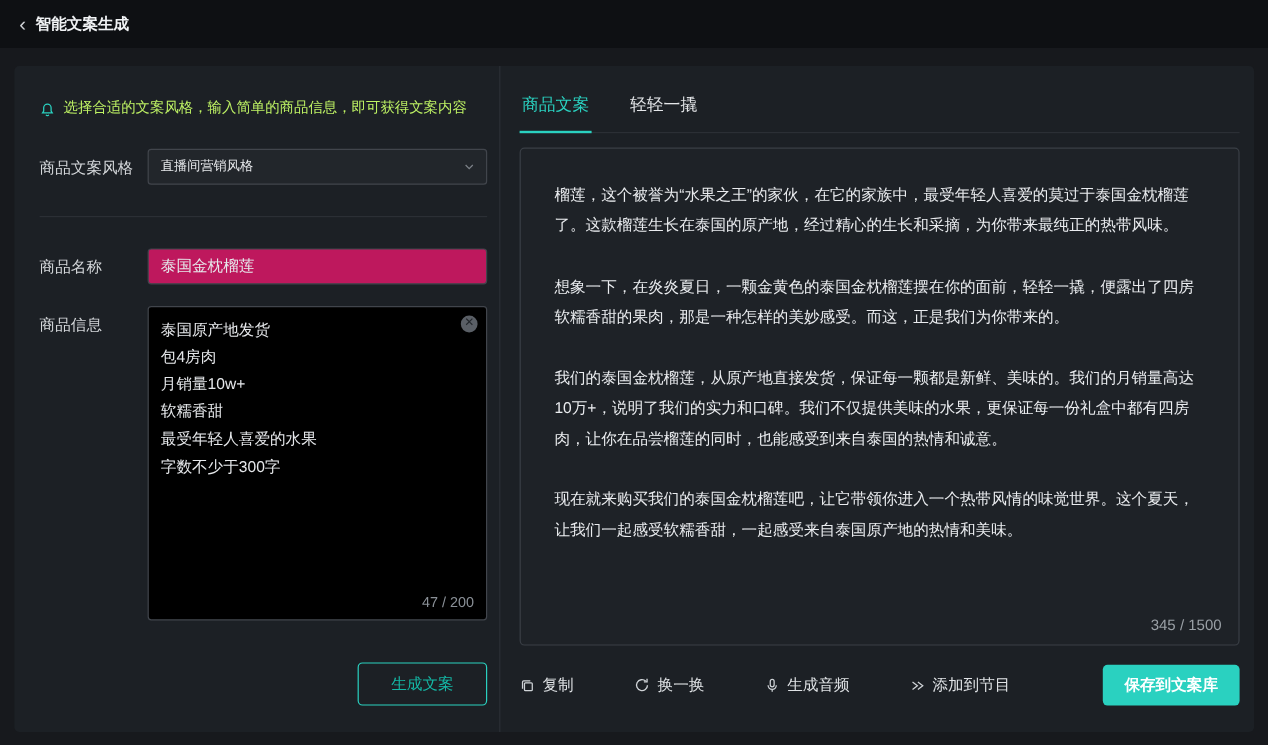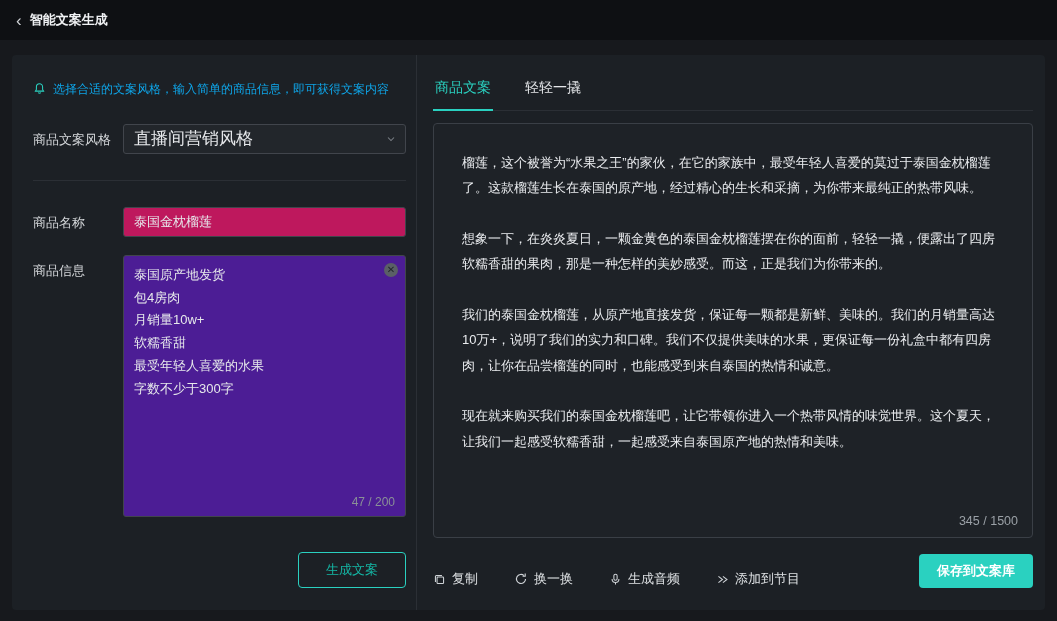--- a/index.html
+++ b/index.html
@@ -41,23 +41,23 @@
   
   .left-col {
     width: 405px;
     border-right: 1px solid #2b2f35;
     padding: 26px 10px 22px 21px;
     display: flex;
     flex-direction: column;
   }
   .tip-row {
     display: flex;
-    align-items: flex-start;
+    align-items: flex-end;
     gap: 7px;
-    color: #0ea5e9;
+    color: #bef264;
     font-size: 12px;
     line-height: 1.4;
     margin-bottom: 26px;
   }
   .tip-row .ticon { color: #2ad1c0; flex: 0 0 auto; margin-top: 1px; }
   .form-row { display: flex; margin-bottom: 18px; }
   .form-label {
     width: 90px;
     flex: 0 0 90px;
     font-size: 13px;
@@ -66,21 +66,21 @@
   }
   .form-control { flex: 1; position: relative; }
   .select-box {
     height: 30px;
     background: #22262b;
     border: 1px solid #41454c;
     border-radius: 3px;
     display: flex;
     align-items: center;
     padding: 0 28px 0 10px;
-    font-size: 17px;
+    font-size: 11px;
     color: #e6e8eb;
     cursor: pointer;
   }
   .select-box .chev {
     position: absolute;
     right: 9px; top: 9px;
     color: #7c8188;
   }
   .text-input {
     width: 100%;
@@ -95,21 +95,21 @@
     outline: none;
   }
   .divider {
     border: none;
     border-top: 1px solid #2b2f35;
     margin: 8px 0 26px 0;
   }
   .textarea-wrap {
     position: relative;
     height: 262px;
-    background: #4c1d95;
+    background: #000000;
     border: 1px solid #41454c;
     border-radius: 3px;
   }
   .textarea-wrap textarea {
     width: 100%;
     height: 100%;
     background: transparent;
     border: none;
     resize: none;
     outline: none;
@@ -195,22 +195,22 @@
   }
   .output-count {
     position: absolute;
     right: 14px; bottom: 9px;
     color: #9aa0a6;
     font-size: 12.5px;
   }
   .actions-row {
     margin-top: 16px;
     display: flex;
-    align-items: flex-end;
-    gap: 36px;
+    align-items: center;
+    gap: 50px;
   }
   .action-btn {
     display: inline-flex;
     align-items: center;
     gap: 6px;
     color: #dfe2e5;
     font-size: 13px;
     cursor: pointer;
     background: none;
     border: none;

